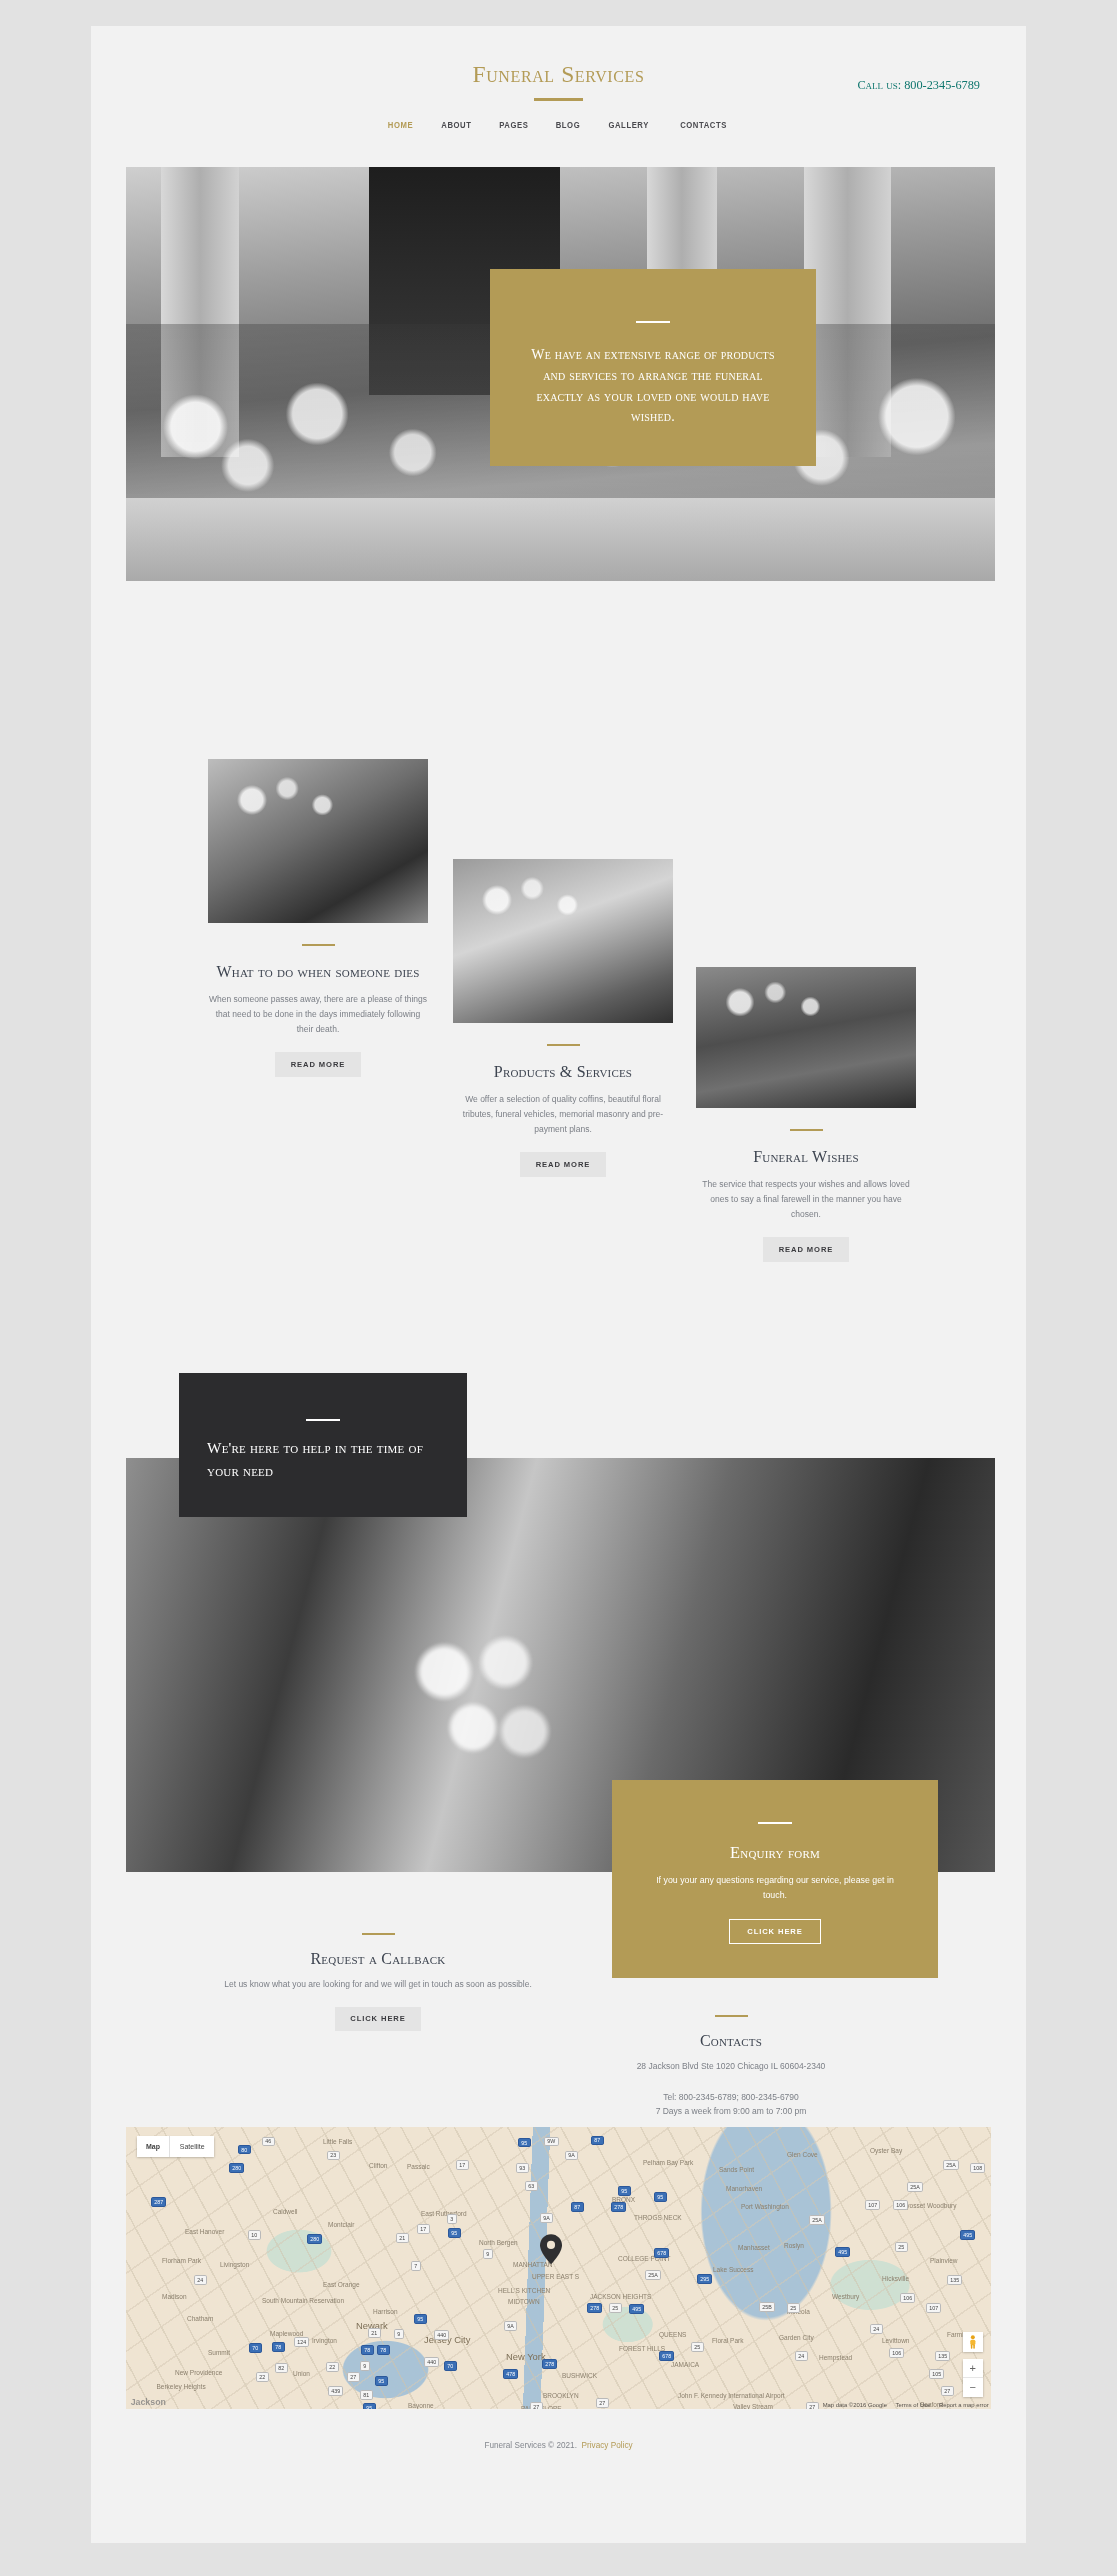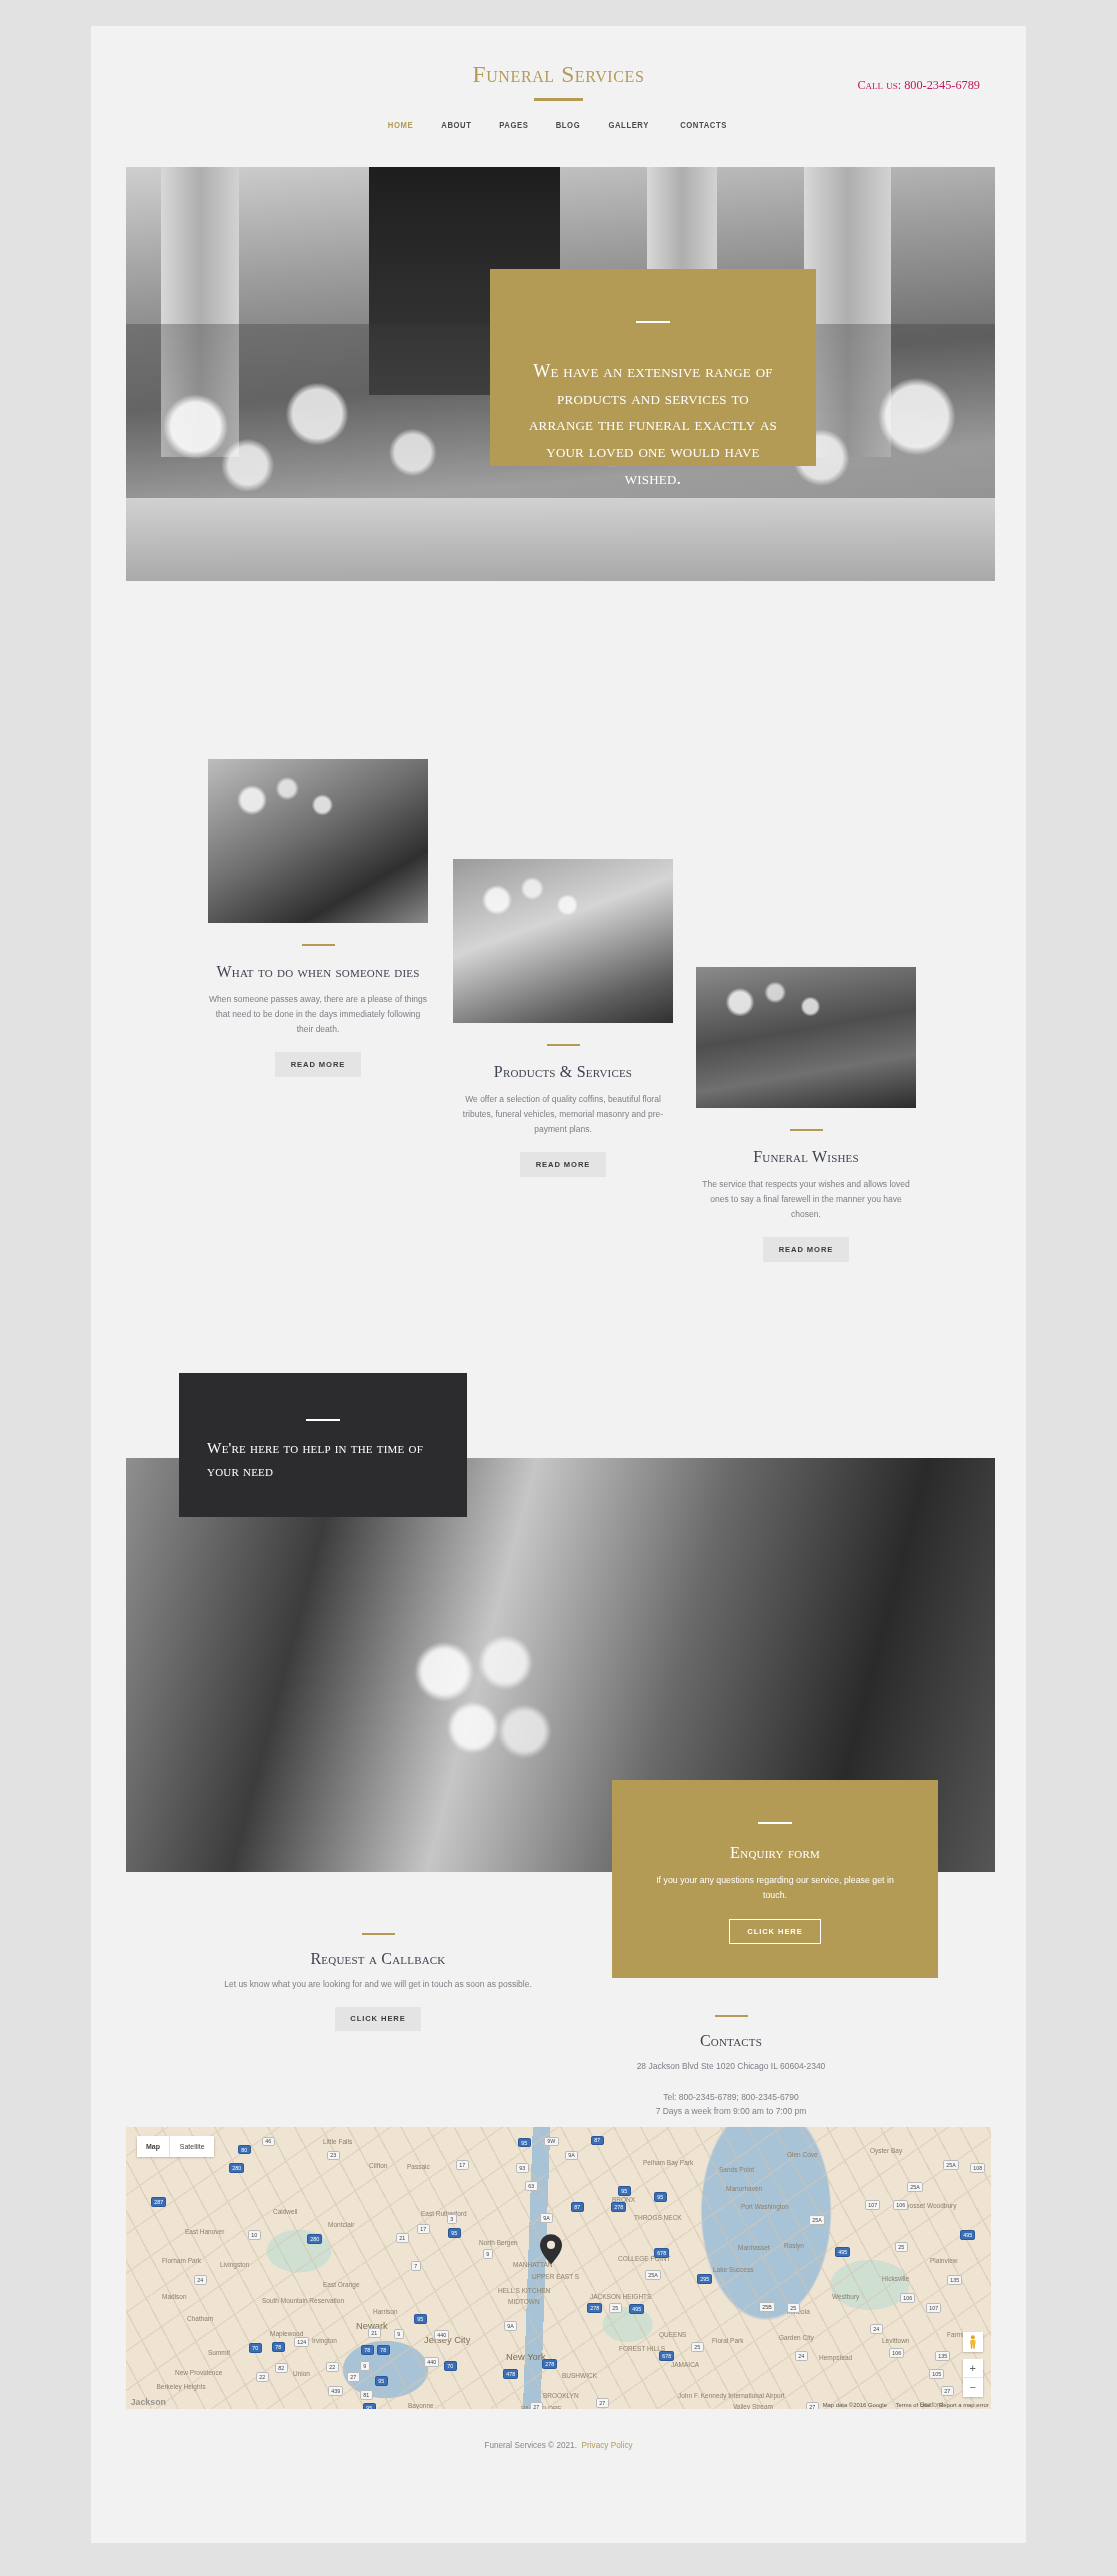--- a/index.html
+++ b/index.html
@@ -29,21 +29,21 @@
     font-variant: small-caps;
   }
   .brand-rule {
     position: absolute; left: 50%; margin-left: -25px; top: 72px;
     width: 49px; height: 2.3px; background: #b39b56;
   }
   .callus {
     position: absolute; right: 46px; top: 52px;
     font-family: "Liberation Serif", serif;
     font-variant: small-caps;
-    font-size: 12.3px; letter-spacing: 0px; color: #be185d;
+    font-size: 12.3px; letter-spacing: 0px; color: #0f766e;
   }
   .nav {
     position: absolute; left: 0; top: 93px; width: 935px;
     text-align: center;
   }
   .nav a {
     display: inline-block;
     font-family: "Liberation Sans Narrow", "Liberation Sans", sans-serif;
     font-size: 9.4px; letter-spacing: 0.7px;
     color: #4a4a4f; text-decoration: none; text-transform: uppercase;
@@ -92,24 +92,24 @@
     position: absolute; left: 399px; top: 126px;
     width: 326px; height: 197px;
     background: #b39b56;
   }
   .gold-rule, .dark-rule {
     width: 34px; height: 1.8px; background: #ffffff;
     margin: 0 auto;
   }
   .hero-gold .gold-rule { margin-top: 52px; }
   .hero-gold .hero-text {
-    margin-top: 35px; padding: 0 33px;
+    margin-top: 22px; padding: 0 33px;
     font-family: "Liberation Serif", serif;
     font-variant: small-caps;
-    font-size: 18px; line-height: 1.48;
+    font-size: 14px; line-height: 1.48;
     color: #ffffff; text-align: center; letter-spacing: 0.2px;
   }
 
   
   .cards { position: relative; height: 587px; }
   .card { position: absolute; text-align: center; }
   .card .thumb { overflow: hidden; }
   .card .card-rule {
     width: 33px; height: 1.8px; background: #b39b56; margin: 21px auto 0;
   }

